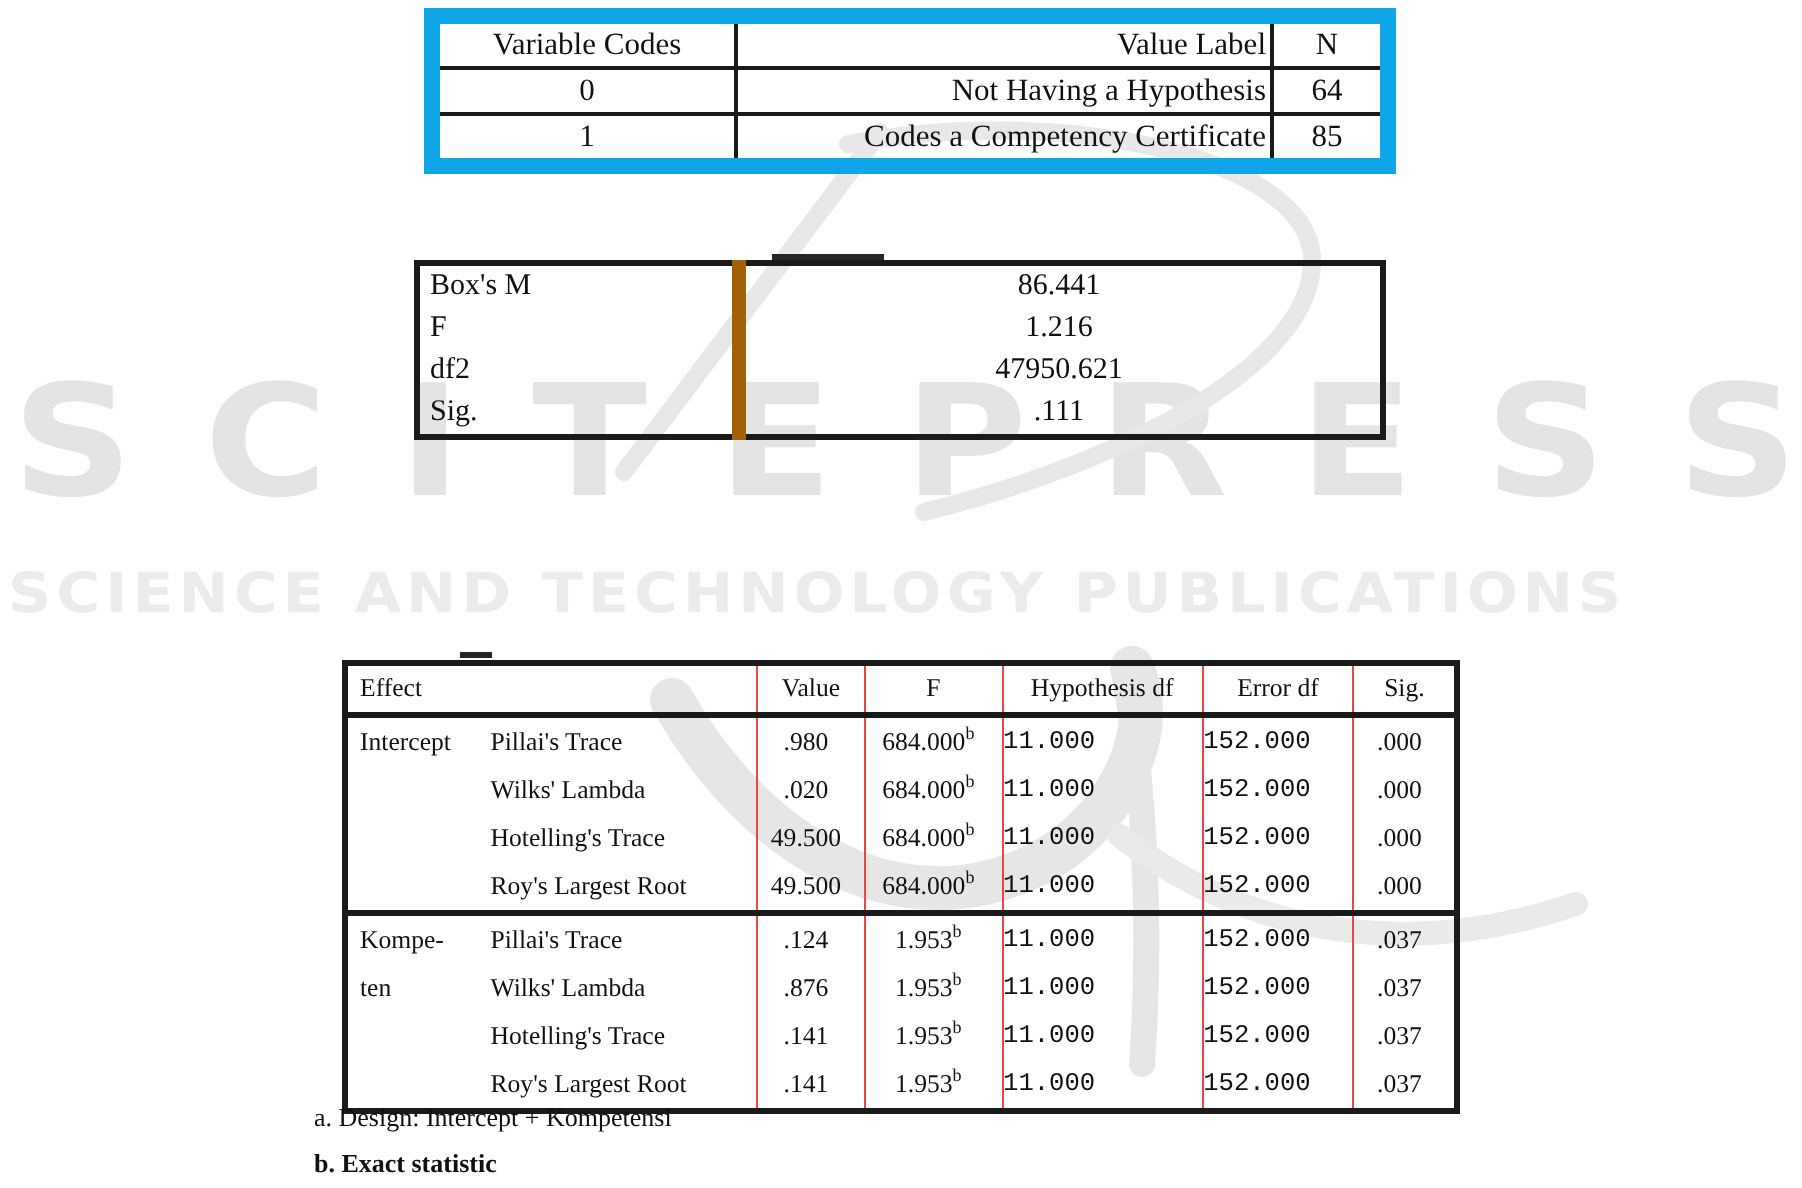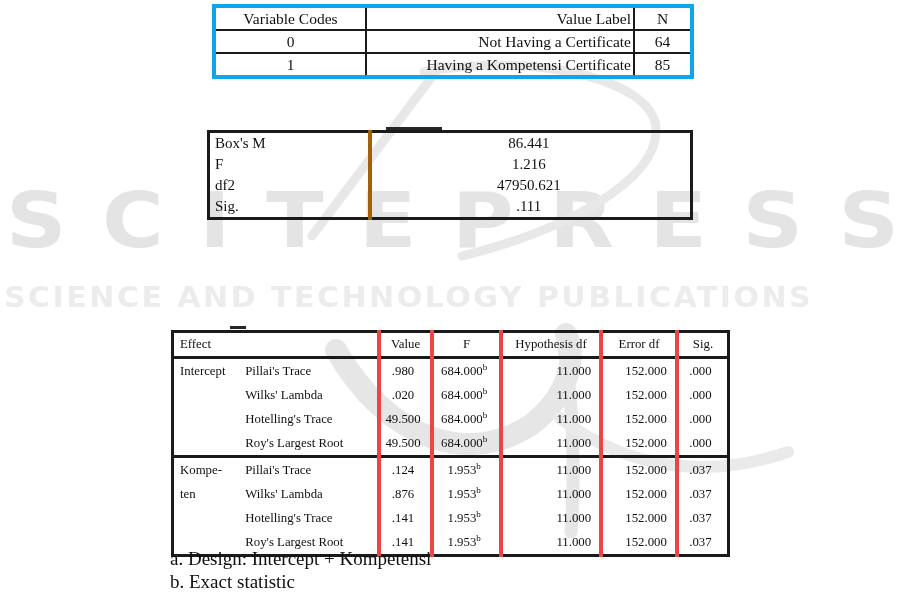--- a/index.html
+++ b/index.html
@@ -28,51 +28,51 @@
   #wm-swirl{left:0;top:0;width:901px;height:594px;}
 
   
   .content{position:absolute;z-index:1;}
 
   table{border-collapse:collapse;table-layout:fixed;}
   td,th{overflow:hidden;white-space:nowrap;font-weight:normal;}
 
   
   #codes-table{left:212px;top:4px;}
-  #codes-table table{width:480px;border:4px solid #0ea5e9;}
+  #codes-table table{width:480px;border:8px solid #0ea5e9;}
   #codes-table td{border:2px solid #1a1a1a;font-size:15.5px;line-height:21px;padding:0 2px;}
   .t-center{text-align:center;}
   .t-left{text-align:right;padding-left:8px !important;}
 
   
   #box-table{left:207px;top:130px;}
   #box-table table{width:486px;border:3px solid #1a1a1a;}
   #box-table td{font-size:15px;line-height:19px;}
-  #box-table td.lbl{padding-left:5px;border-right:4px solid #a16207;margin-left:44px;}
+  #box-table td.lbl{padding-left:5px;border-right:7px solid #a16207;margin-left:44px;}
   #box-table td.val{text-align:center;padding-right:5px;}
 
   #box-caption{
     left:209px;top:238px;width:500px;font-size:15px;line-height:20.5px;
     white-space:normal;
   }
 
   
   #mv-table{left:171px;top:330px;border-radius:25px;}
   #mv-table table{width:559px;border:3px solid #1a1a1a;font-size:12.8px;}
   #mv-table td{line-height:24px;padding:0;}
   #mv-table tr.hdr td{border-bottom:3px solid #1a1a1a;line-height:23px;}
-  #mv-table td.vln{border-left:4px solid #ef4444;}
+  #mv-table td.vln{border-left:1px solid #ef4444;}
   #mv-table tr.sect td{border-top:3px solid #1a1a1a;}
   #mv-table td.eff{vertical-align:top;padding-left:6px;}
   #mv-table td.stat{padding-left:2px;}
   #mv-table td.num{text-align:center;padding-right:5px;}
-  #mv-table td.numw{text-align:right;padding-right:8px;}
+  #mv-table td.numw{padding-right:8px;font-family:Liberation Mono, monospace;}
   #mv-table sup{font-size:9px;line-height:0;}
 
-  .footnote{left:170px;font-size:19px;line-height:16px;}
+  .footnote{left:157px;font-size:13px;line-height:16px;}
 
   .artifact{position:absolute;background:#262626;z-index:2;}
 </style>
 </head>
 <body>
 
 <div id="page">
 
   <div class="wm" id="wm-letters">
     <span>S</span>
@@ -103,26 +103,26 @@
           <col style="width:58px">
         </colgroup>
       <tbody>
           <tr>
         <td class="t-center">Variable Codes</td>
         <td class="t-left">Value Label</td>
         <td class="t-center">N</td>
       </tr>
       <tr>
         <td class="t-center">0</td>
-        <td class="t-left">Not Having a Certificate</td>
+        <td class="t-left">Not Having a Hypothesis</td>
         <td class="t-center">64</td>
       </tr>
       <tr>
         <td class="t-center">1</td>
-        <td class="t-left">Having a Kompetensi Certificate</td>
+        <td class="t-left">Codes a Competency Certificate</td>
         <td class="t-center">85</td>
       </tr>
     </tbody>
       </table>
   </div>
 
   <div class="content" id="box-table">
     <table>
       <colgroup>
           <col style="width:160px">
@@ -244,15 +244,15 @@
         <td class="vln num"><span>1.953</span><sup>b</sup></td>
         <td class="vln numw">11.000</td>
         <td class="vln numw">152.000</td>
         <td class="vln num">.037</td>
       </tr>
     </tbody>
       </table>
   </div>
 
   <div class="content footnote" style="top:551px;">a. Design: Intercept + Kompetensi</div>
-  <div class="content footnote" style="top:574px;">b. Exact statistic</div>
+  <div class="content footnote" style="top:574px;font-weight:bold;">b. Exact statistic</div>
 
 </div>
 
 </body></html>

